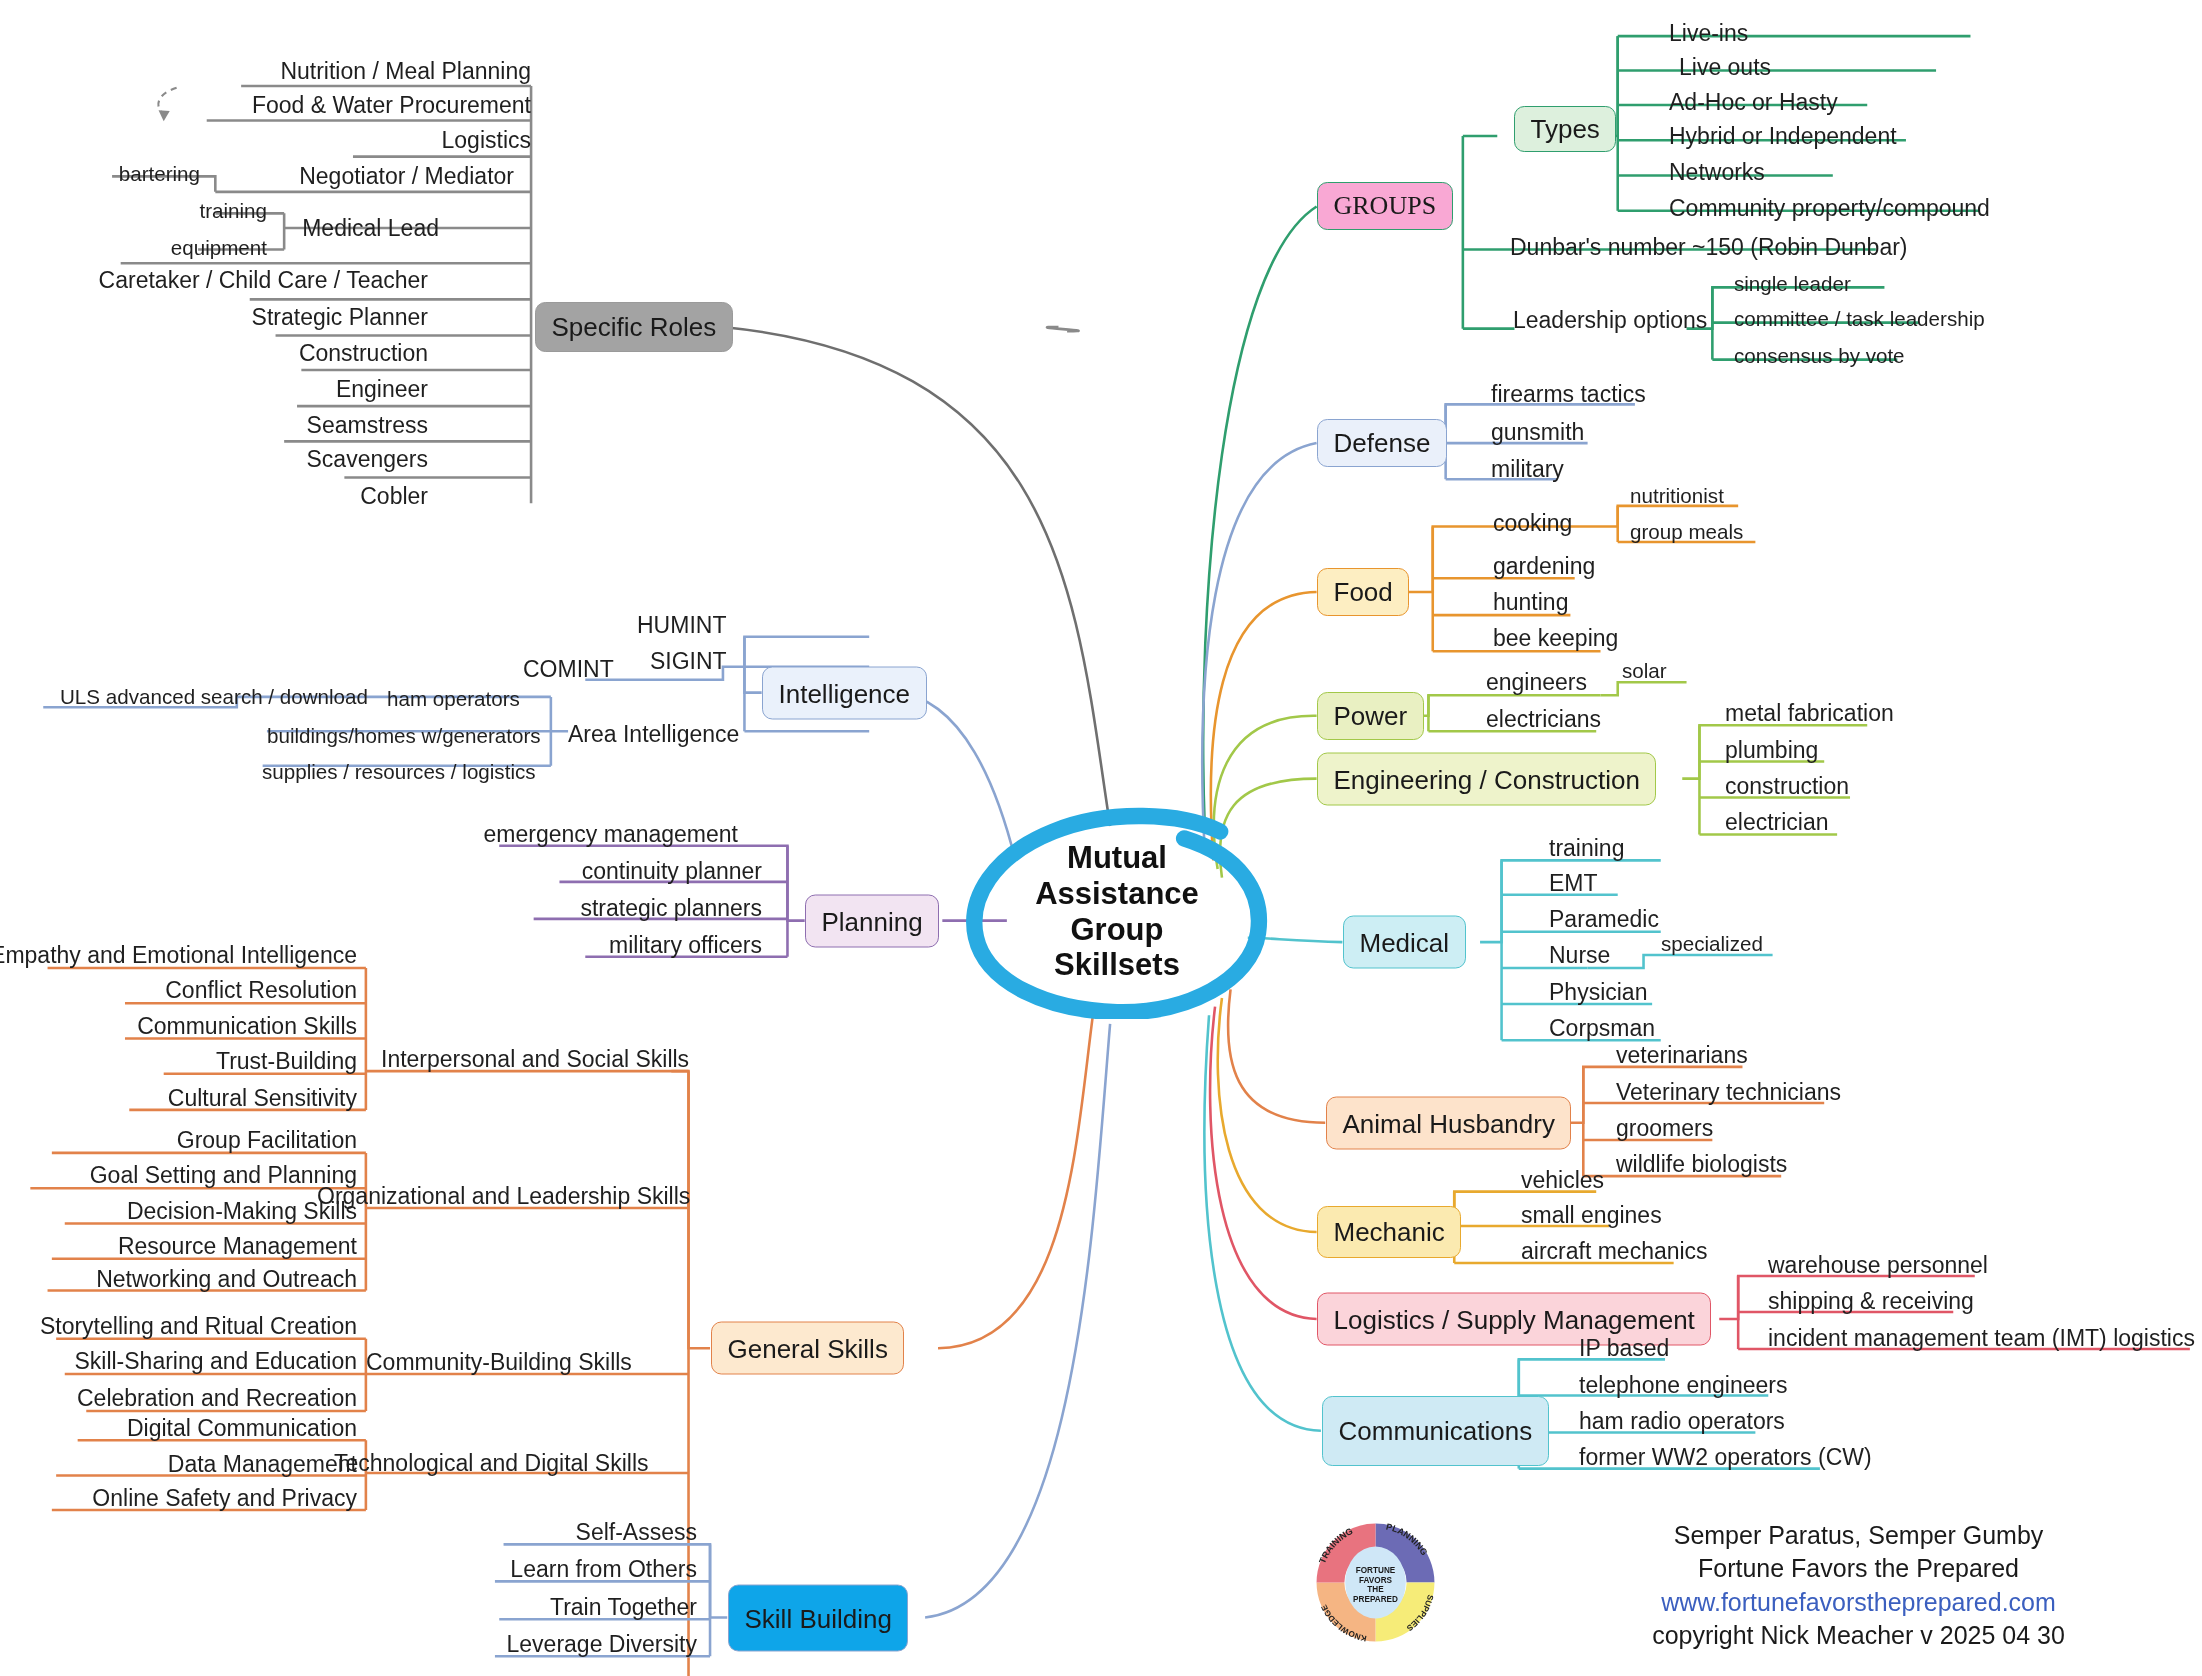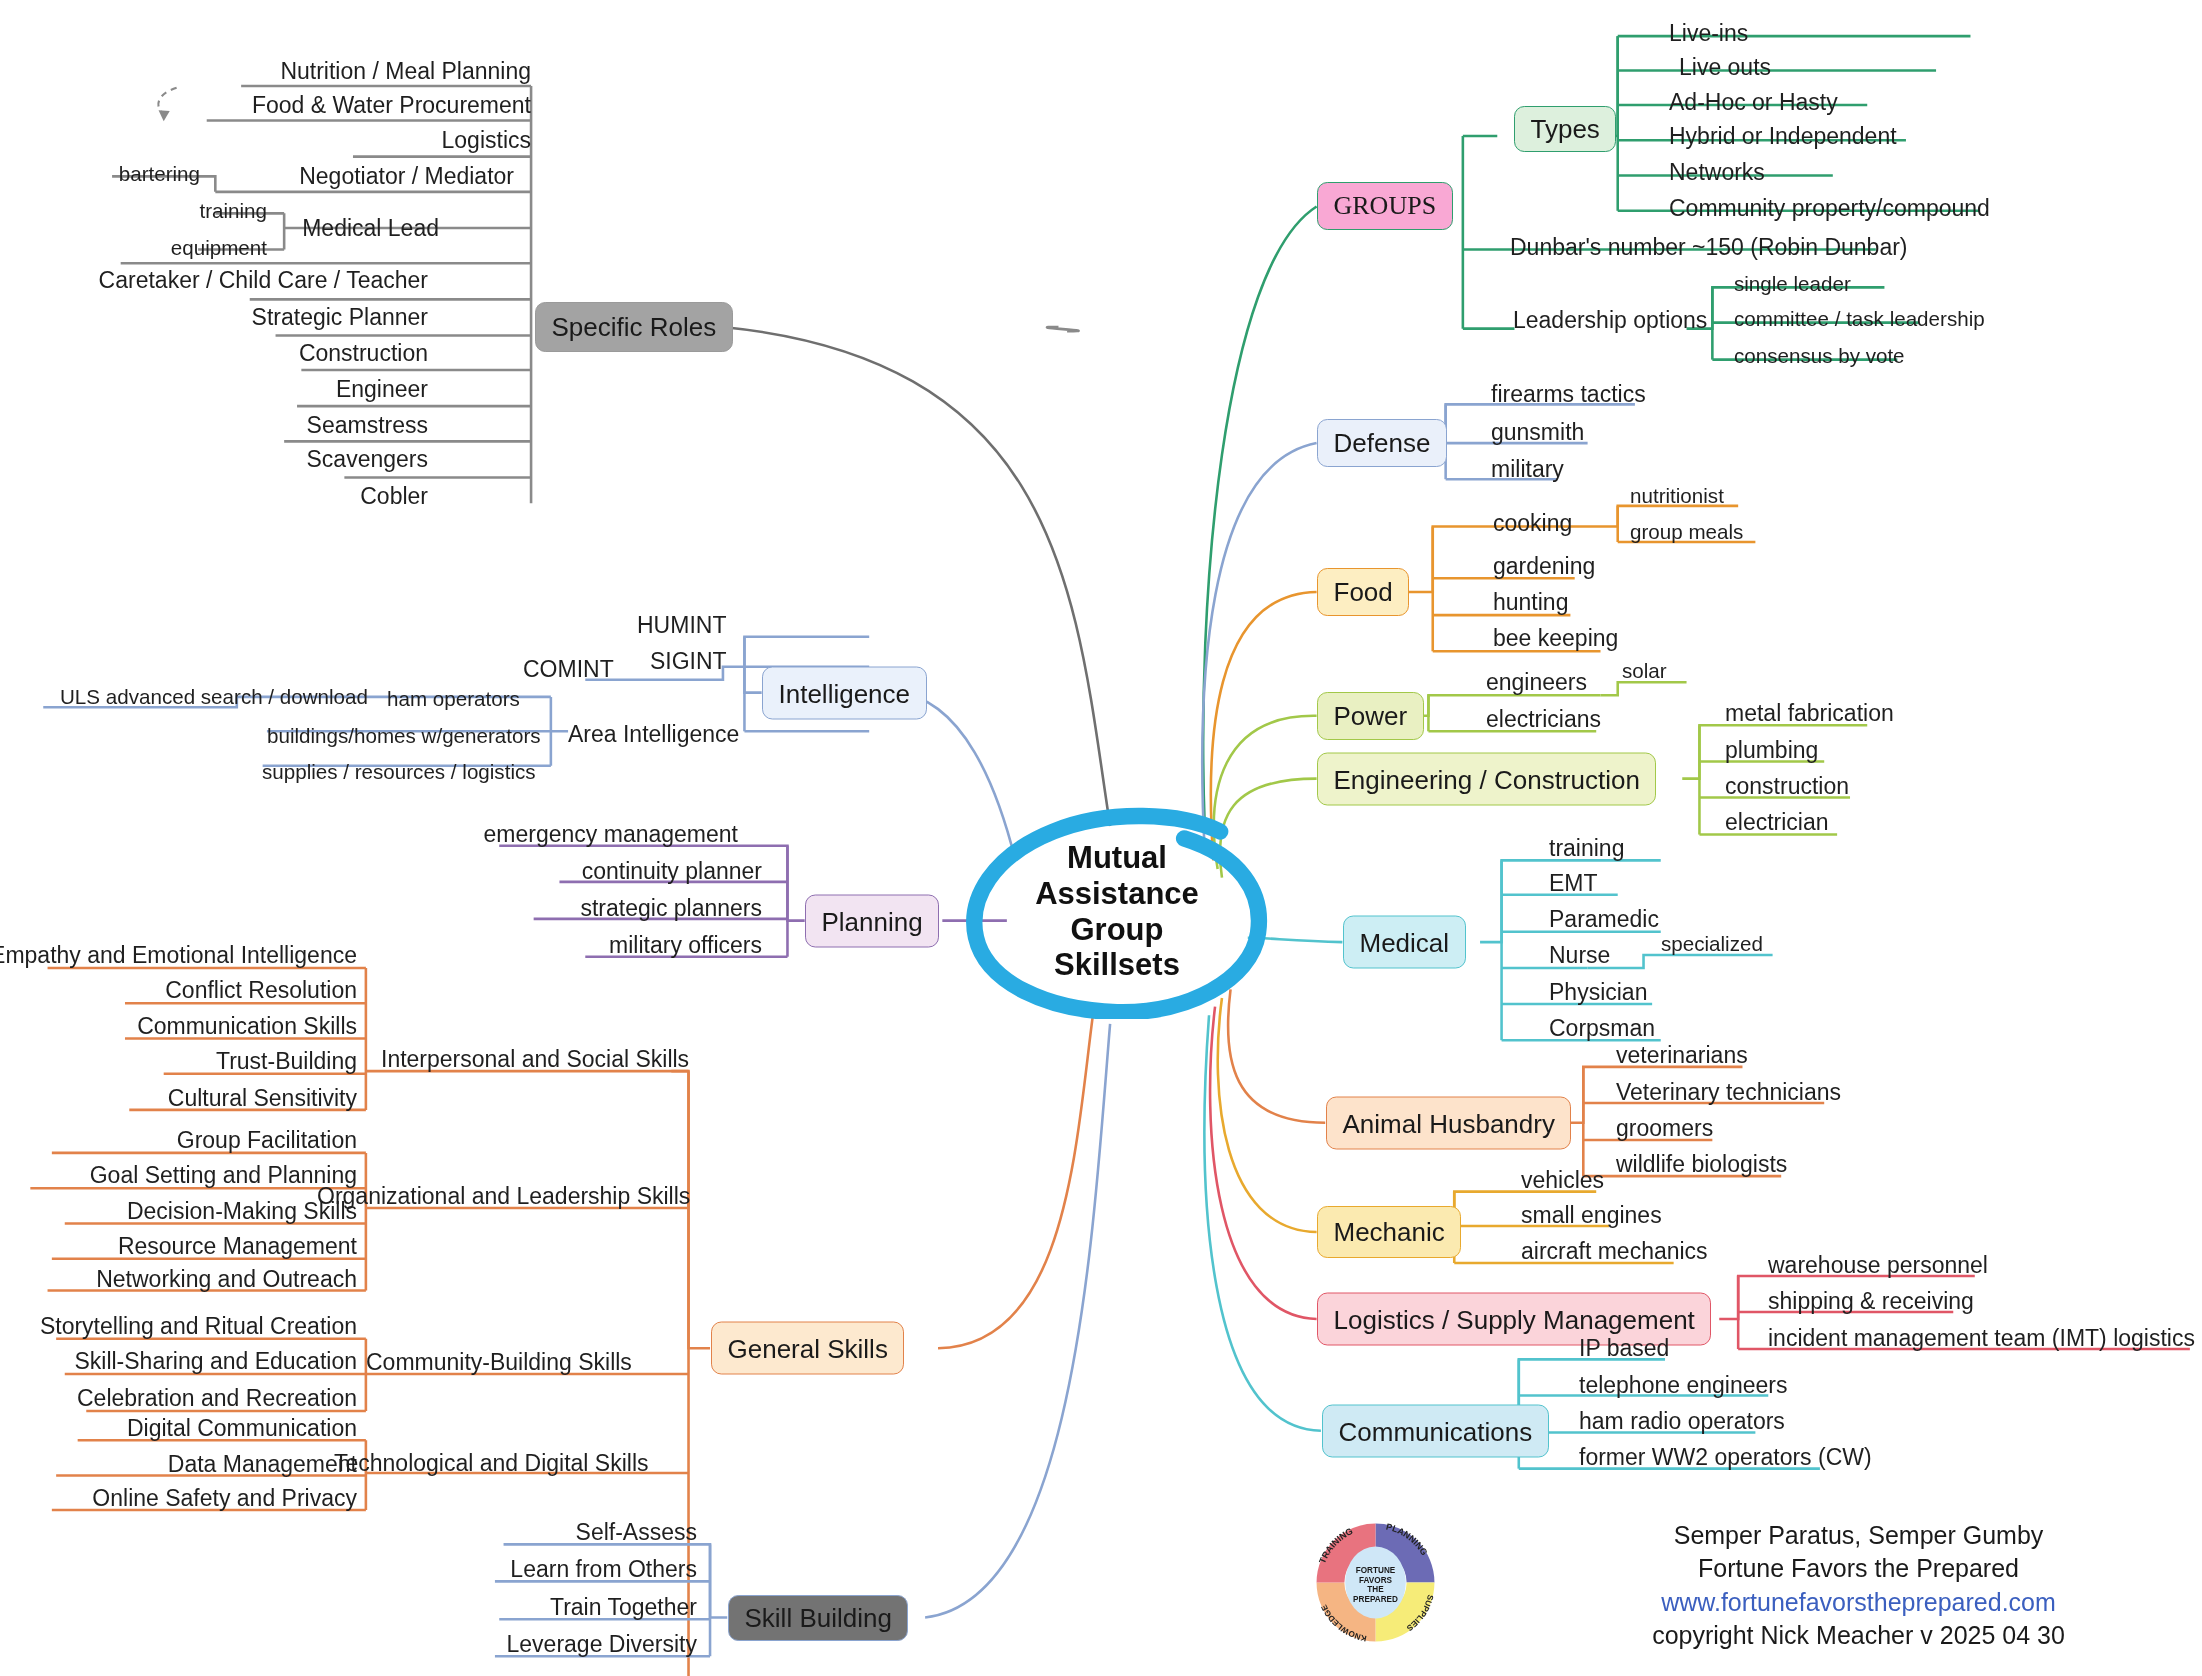--- a/index.html
+++ b/index.html
@@ -278,29 +278,29 @@
   <div class="node" style="left:1317px;top:779px;height:53px;border-color:#a2c849;background:#eef3cb;">Engineering / Construction</div>
 
   <div class="node" style="left:1343px;top:942px;height:53px;border-color:#52c3cd;background:#cdeef4;">Medical</div>
 
   <div class="node" style="left:1326px;top:1123px;height:53px;border-color:#e2824a;background:#fde3cb;">Animal Husbandry</div>
 
   <div class="node" style="left:1317px;top:1232px;height:52px;border-color:#e8a92e;background:#fbeab0;">Mechanic</div>
 
   <div class="node" style="left:1317px;top:1319px;height:53px;border-color:#e05666;background:#fbd4da;">Logistics / Supply Management</div>
 
-  <div class="node" style="left:1322px;top:1431px;height:53px;border-color:#52c3cd;background:#cfeaf4;">Communications</div>
+  <div class="node" style="left:1322px;top:1431px;height:70px;border-color:#52c3cd;background:#cfeaf4;">Communications</div>
 
   <div class="node" style="left:762px;top:693px;height:53px;border-color:#8aa4d0;background:#eaf1fb;">Intelligence</div>
 
   <div class="node" style="left:805px;top:921px;height:53px;border-color:#8e6eb0;background:#f2e4f2;">Planning</div>
 
   <div class="node" style="left:711px;top:1348px;height:53px;border-color:#e2824a;background:#fde9cf;">General Skills</div>
 
-  <div class="node" style="left:728px;top:1618px;height:46px;border-color:#8aa4d0;background:#737373;">Skill Building</div>
+  <div class="node" style="left:728px;top:1618px;height:67px;border-color:#8aa4d0;background:#0ea5e9;">Skill Building</div>
 
   <div class="lbl r" style="left:531px;top:71px;">Nutrition / Meal Planning</div>
   <div class="lbl r" style="left:531px;top:105px;">Food &amp; Water Procurement</div>
   <div class="lbl r" style="left:531px;top:140px;">Logistics</div>
   <div class="lbl r" style="left:514px;top:176px;">Negotiator / Mediator</div>
   <div class="lbl sm r" style="left:200px;top:174px;">bartering</div>
   <div class="lbl r" style="left:439px;top:228px;">Medical Lead</div>
   <div class="lbl sm r" style="left:267px;top:211px;">training</div>
   <div class="lbl sm r" style="left:267px;top:248px;">equipment</div>
   <div class="lbl r" style="left:428px;top:280px;">Caretaker / Child Care / Teacher</div>

